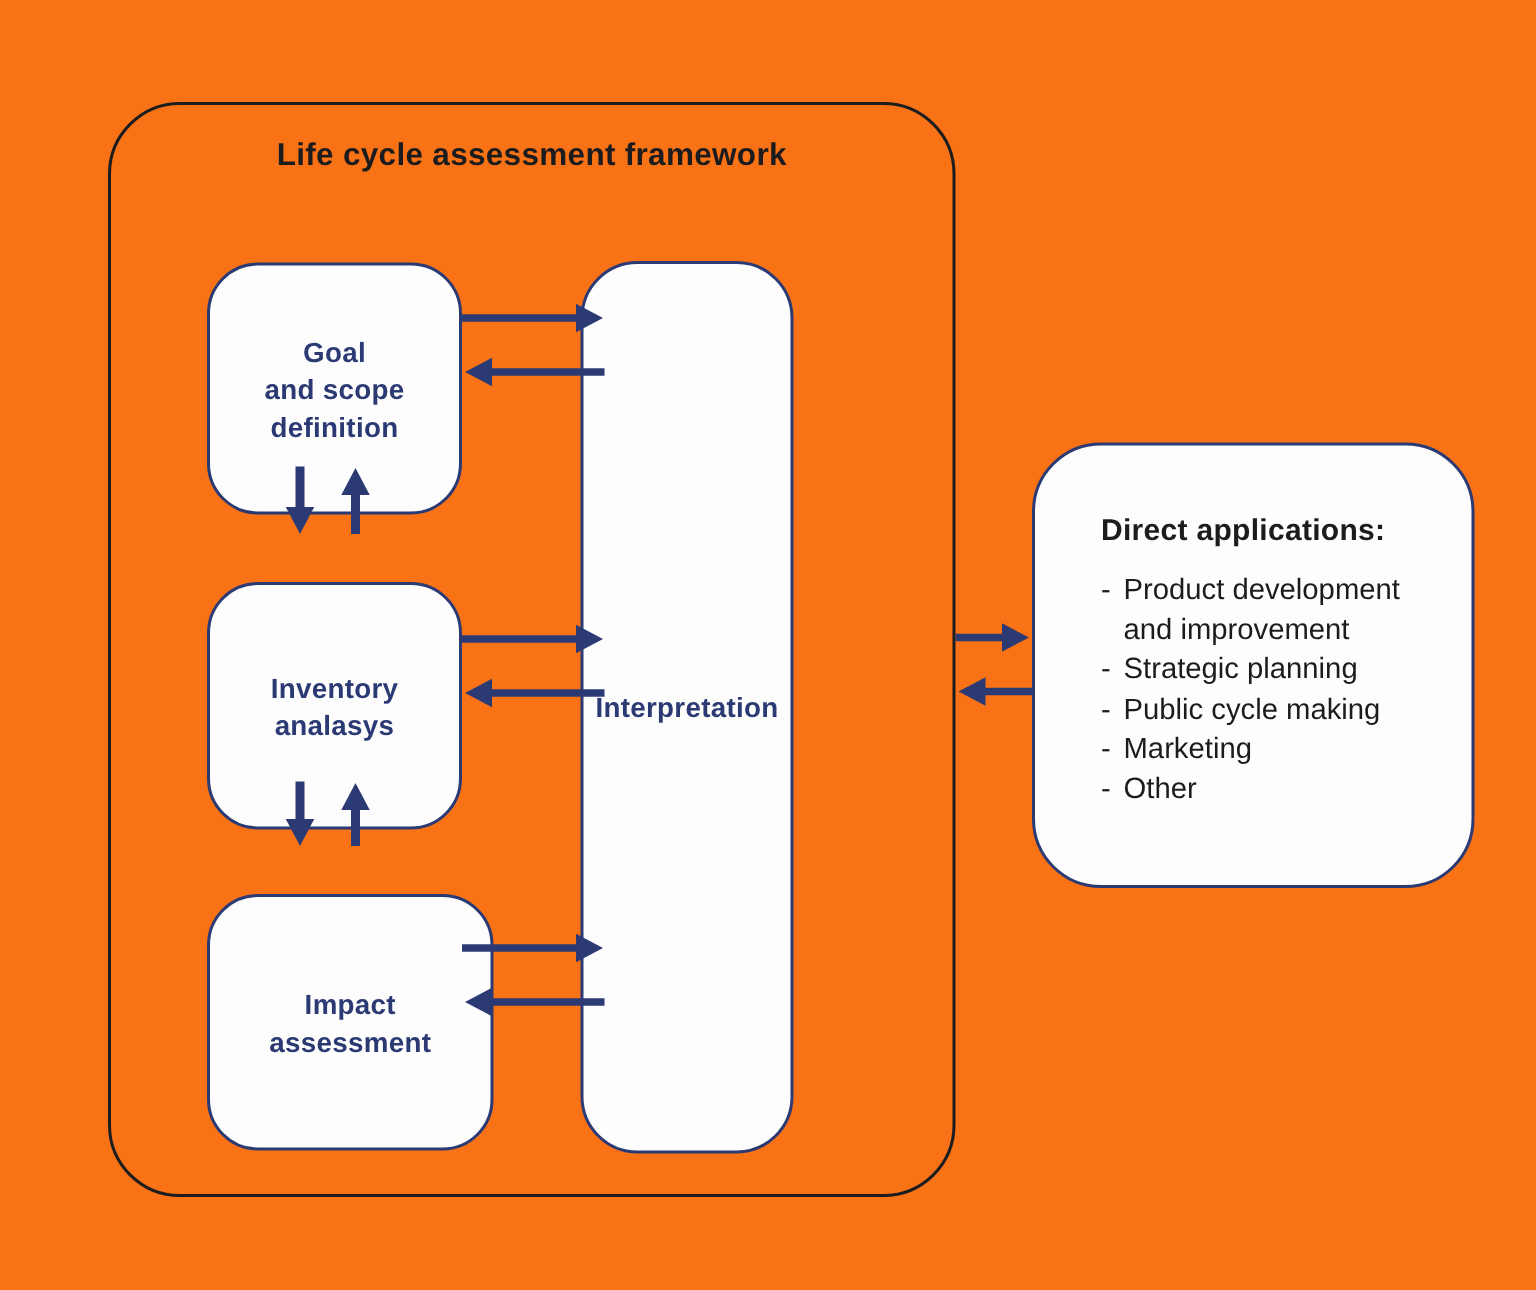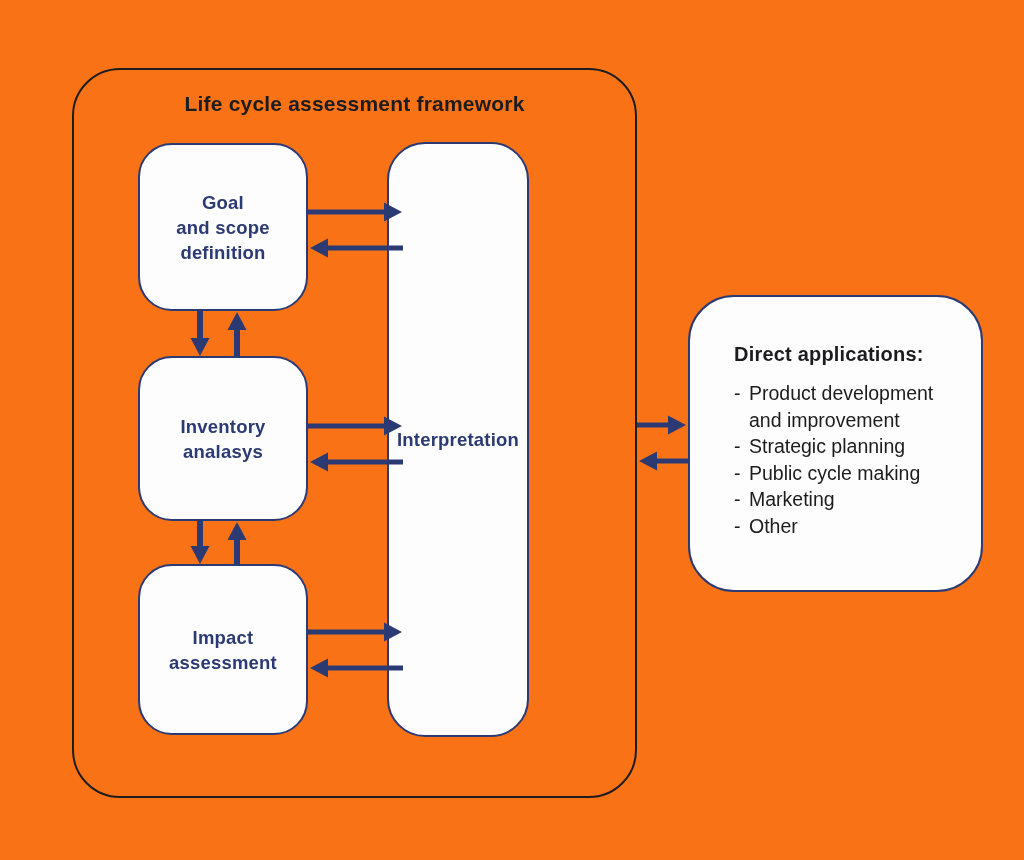--- a/index.html
+++ b/index.html
@@ -35,33 +35,34 @@
   }
 
   
   .node {
     position: absolute;
     background: #fdfdfd;
     border: 2.5px solid #2c3a74;
     display: flex;
     align-items: center;
     justify-content: center;
+    margin-top: 32px;
   }
   .node-label {
     color: #2c3a74;
     font-weight: 700;
     font-size: 18.5px;
     line-height: 25px;
     text-align: center;
     white-space: pre-line;
     letter-spacing: 0.2px;
   }
   .node-goal       { left: 138px; top: 143px; width: 170px; height: 168px; border-radius: 34px; }
   .node-inventory  { left: 138px; top: 356px; width: 170px; height: 165px; border-radius: 34px; justify-content: center; }
-  .node-impact     { left: 138px; top: 564px; width: 170px; height: 171px; border-radius: 34px; }
+  .node-impact     { left: 138px; top: 564px; width: 191px; height: 171px; border-radius: 34px; }
   .node-interpretation { left: 387px; top: 142px; width: 142px; height: 595px; border-radius: 38px; }
 
   
   .apps-box {
     position: absolute;
     left: 688px; top: 295px;
     width: 295px; height: 297px;
     background: #fdfdfd;
     border: 2.5px solid #2c3a74;
     border-radius: 46px;

